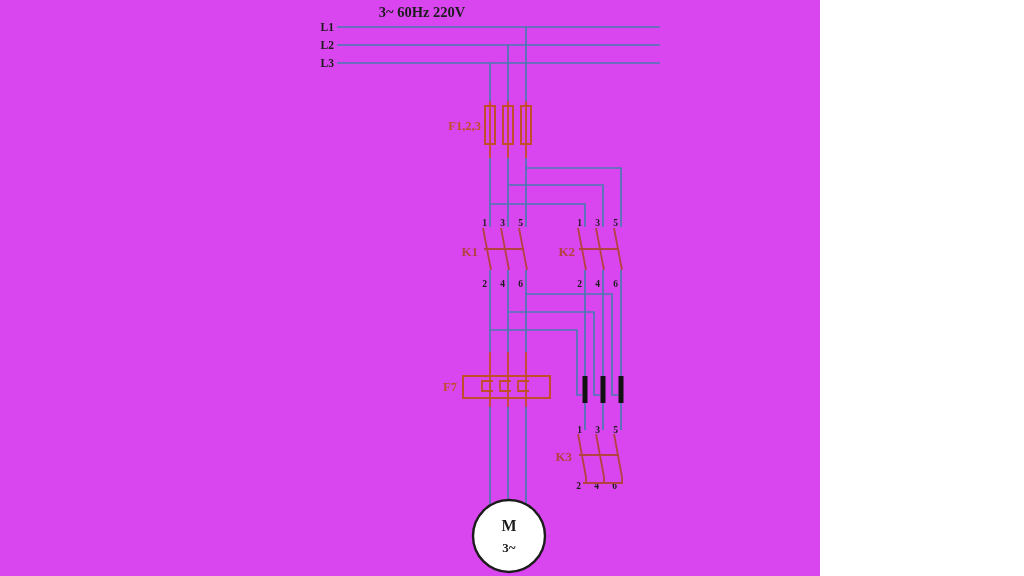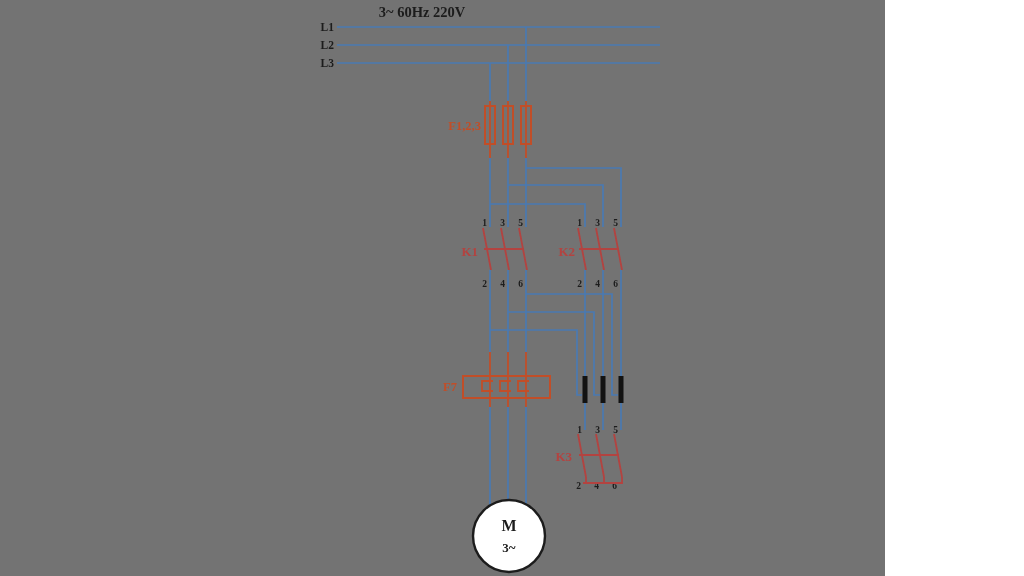--- a/index.html
+++ b/index.html
@@ -1,16 +1,16 @@
 <!DOCTYPE html>
 <html style="--wire: #4a7ab2; --fuse: #c14e28; --contact: #b34340; --ink: #1c1c1c; --bar: #121212;"><head>
 <meta charset="utf-8">
 <style>
   html,body{margin:0;padding:0;background:#ffffff;}
-  .stage{width:885px;height:576px;position:relative;background:#737373;overflow:hidden;}
+  .stage{width:820px;height:576px;position:relative;background:#d946ef;overflow:hidden;}
   svg{display:block;}
   .w{fill:none;stroke:var(--wire,#4a7ab2);stroke-width:1.7px;}
   .f{fill:none;stroke:var(--fuse,#c14e28);stroke-width:1.8px;}
   .fbox{fill:none;stroke:var(--fuse,#c14e28);stroke-width:2px;}
   .r{fill:none;stroke:var(--contact,#b34340);stroke-width:1.8px;}
   .bar{fill:var(--bar,#121212);stroke:none;}
   .mcircle{fill:#ffffff;stroke:var(--ink,#1c1c1c);stroke-width:2.4px;}
   text{font-family:"Liberation Serif",serif;fill:var(--ink,#1c1c1c);font-weight:bold;}
   .t-title{font-size:14.5px;}
   .t-line{font-size:11.5px;}

